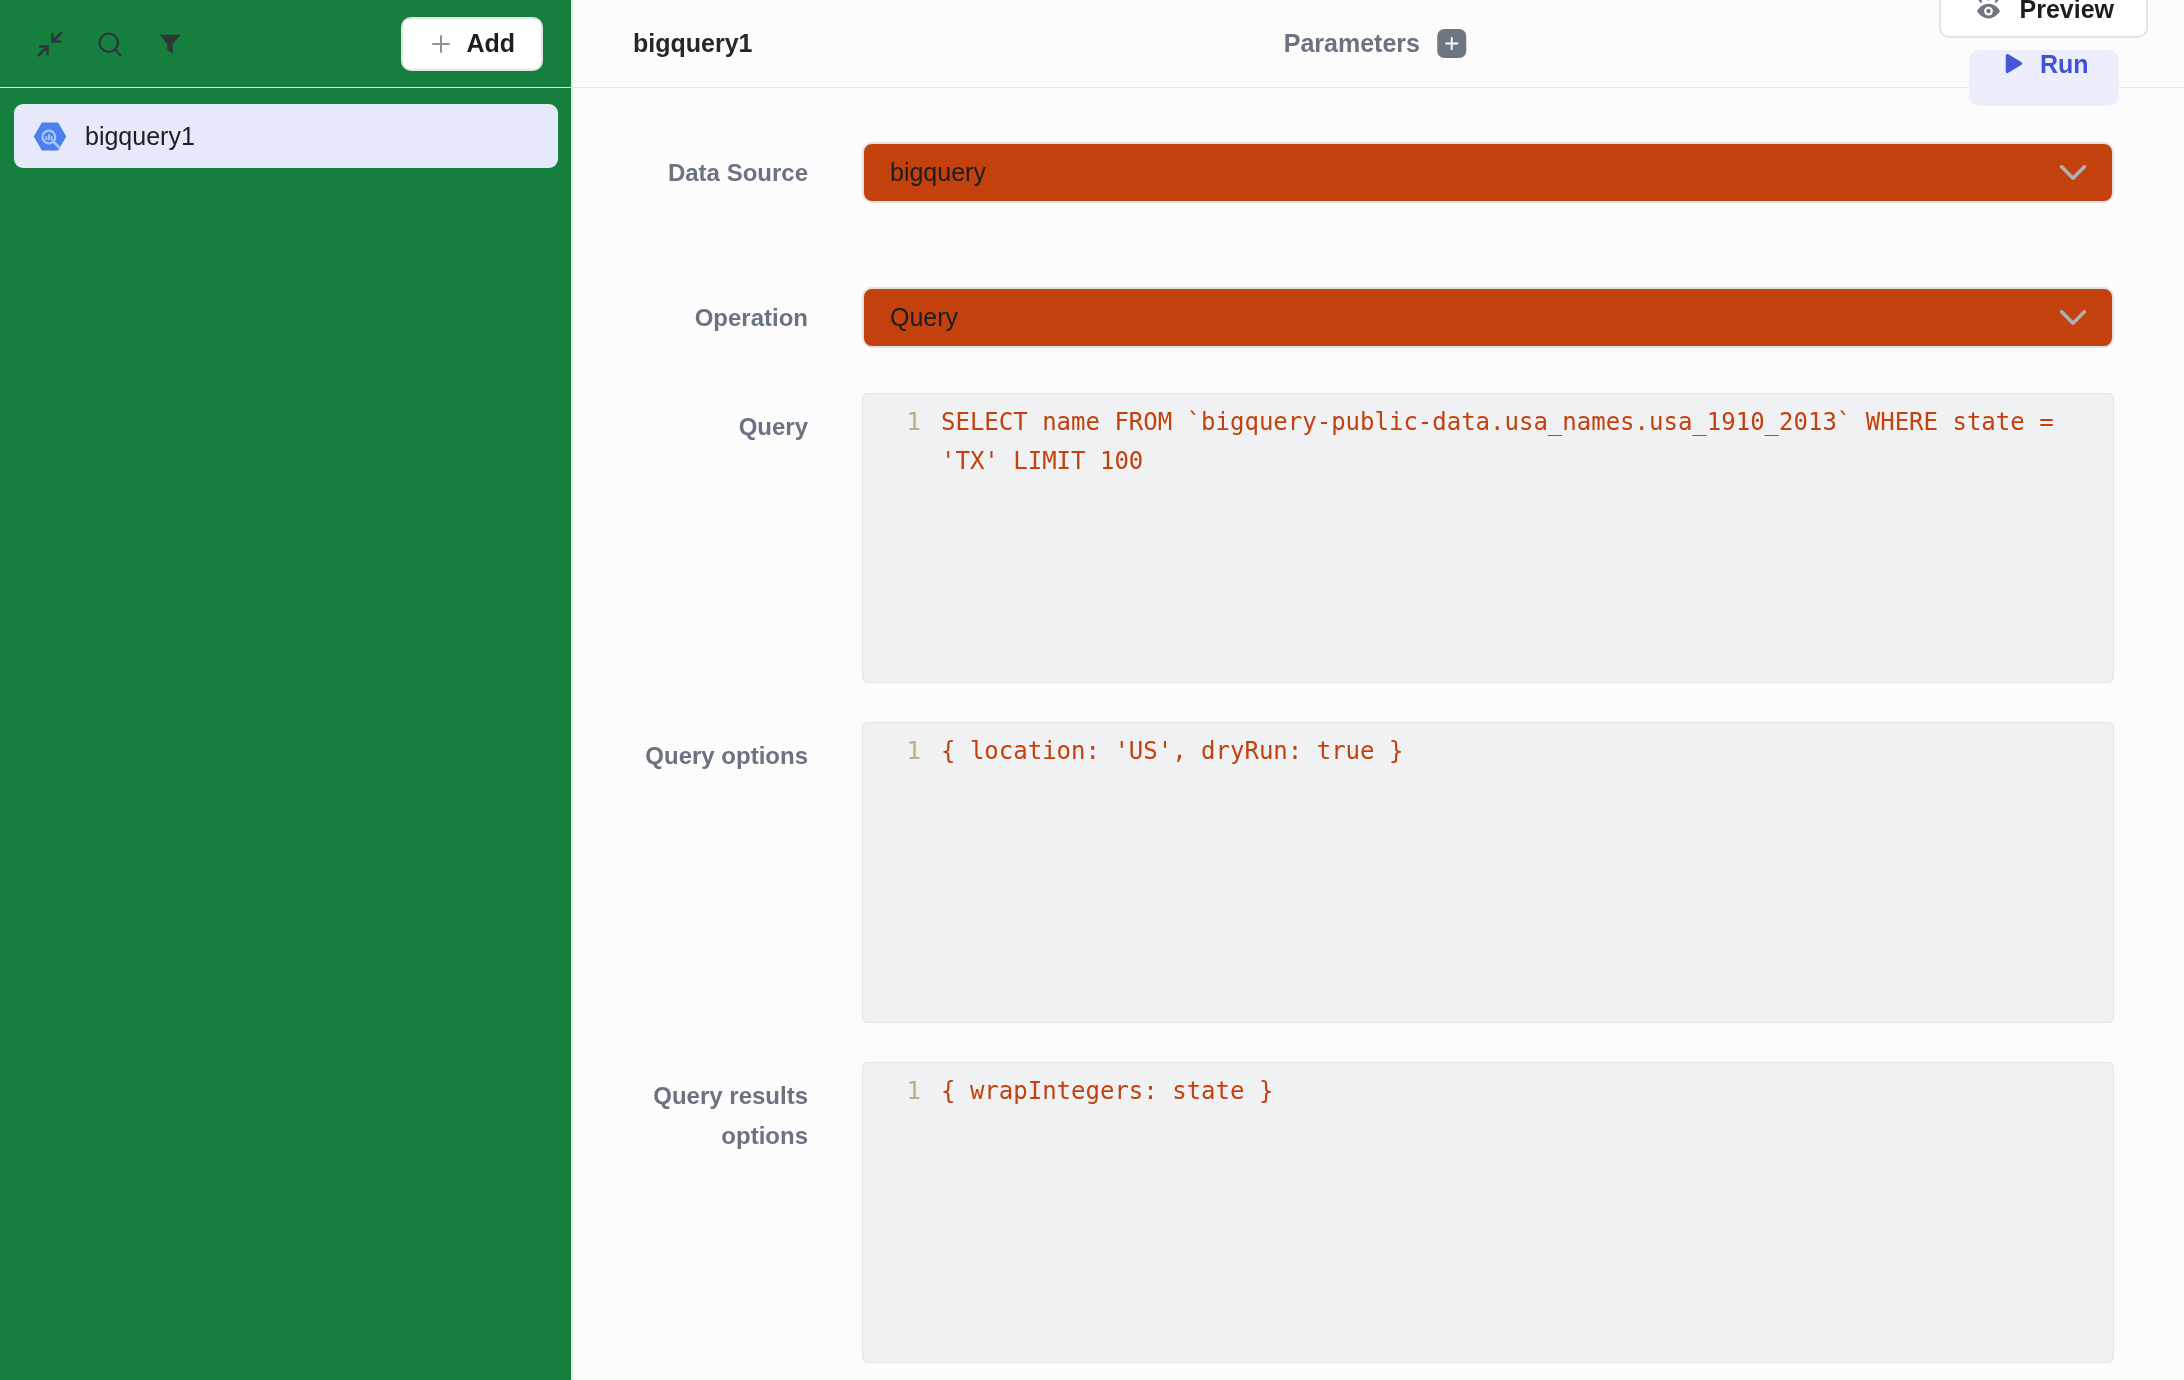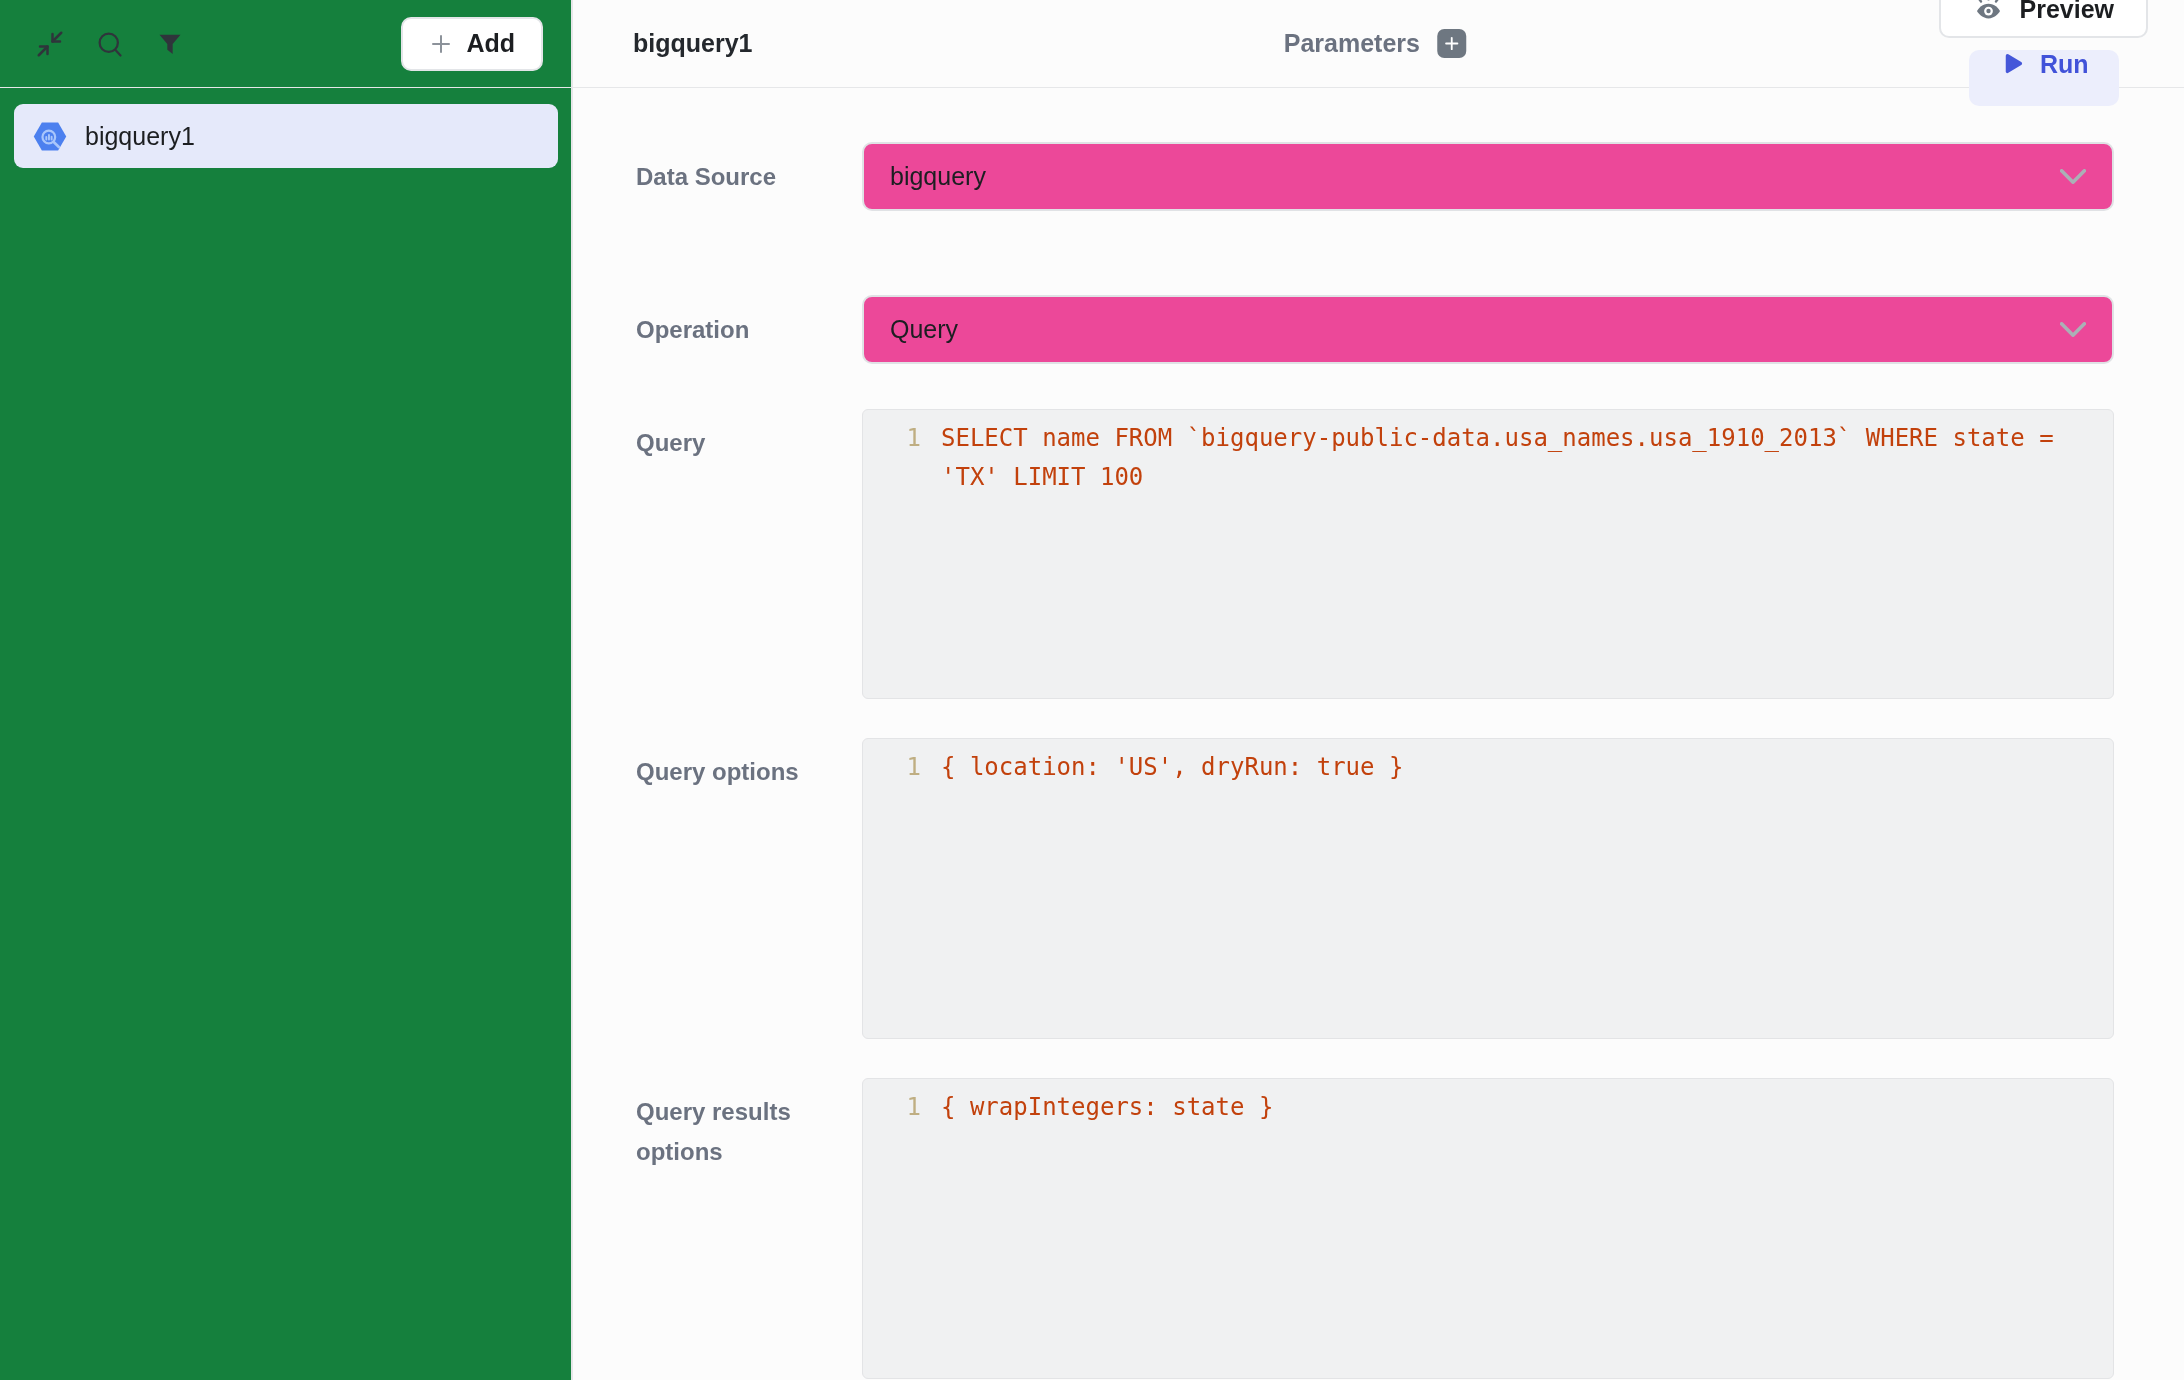--- a/index.html
+++ b/index.html
@@ -41,23 +41,23 @@
     font-family:"Liberation Sans",sans-serif; font-size:25px; font-weight:700; color:#1C1E21; }
   .run-btn { height:56px; padding:0 30px; background:#ECEEFC; border:none; border-radius:10px;
     display:flex; align-items:flex-start; gap:14px; cursor:pointer;
     font-family:"Liberation Sans",sans-serif; font-size:25px; font-weight:700; color:#4152D9; }
 
   
   .form { flex:1; overflow:hidden; padding:54px 70px 0 63px; }
   .row { display:flex; align-items:center; }
   .row.row-top { align-items:flex-start; }
   .field-label { width:172px; min-width:172px; margin-right:54px; font-size:24px;
-    font-weight:700; color:#6B7280; line-height:40px; }
+    font-weight:700; color:#6B7280; line-height:40px;text-align:right; }
   .row.row-top .field-label { padding-top:14px; }
-  .select { flex:1; height:69px; background:#ec4899; border:2px solid #E0E2E5;
+  .select { flex:1; height:61px; background:#c2410c; border:2px solid #E0E2E5;
     border-radius:10px; display:flex; align-items:center; padding:0 26px; cursor:pointer; }
   .select-value { flex:1; font-size:25px; color:#1C1E21; }
   .row-ds { margin-bottom:84px; }
   .row-op { margin-bottom:45px; }
   .row-q  { margin-bottom:39px; }
   .editor { flex:1; background:#F0F1F2; border:1px solid #E3E4E6; border-radius:6px;
     padding-top:9px; cursor:text; overflow:hidden; }
   .editor.h-lg { height:290px; }
   .editor.h-xl { height:301px; }
   .code-line { display:flex; font-family:"DejaVu Sans Mono", monospace; font-size:24px;

